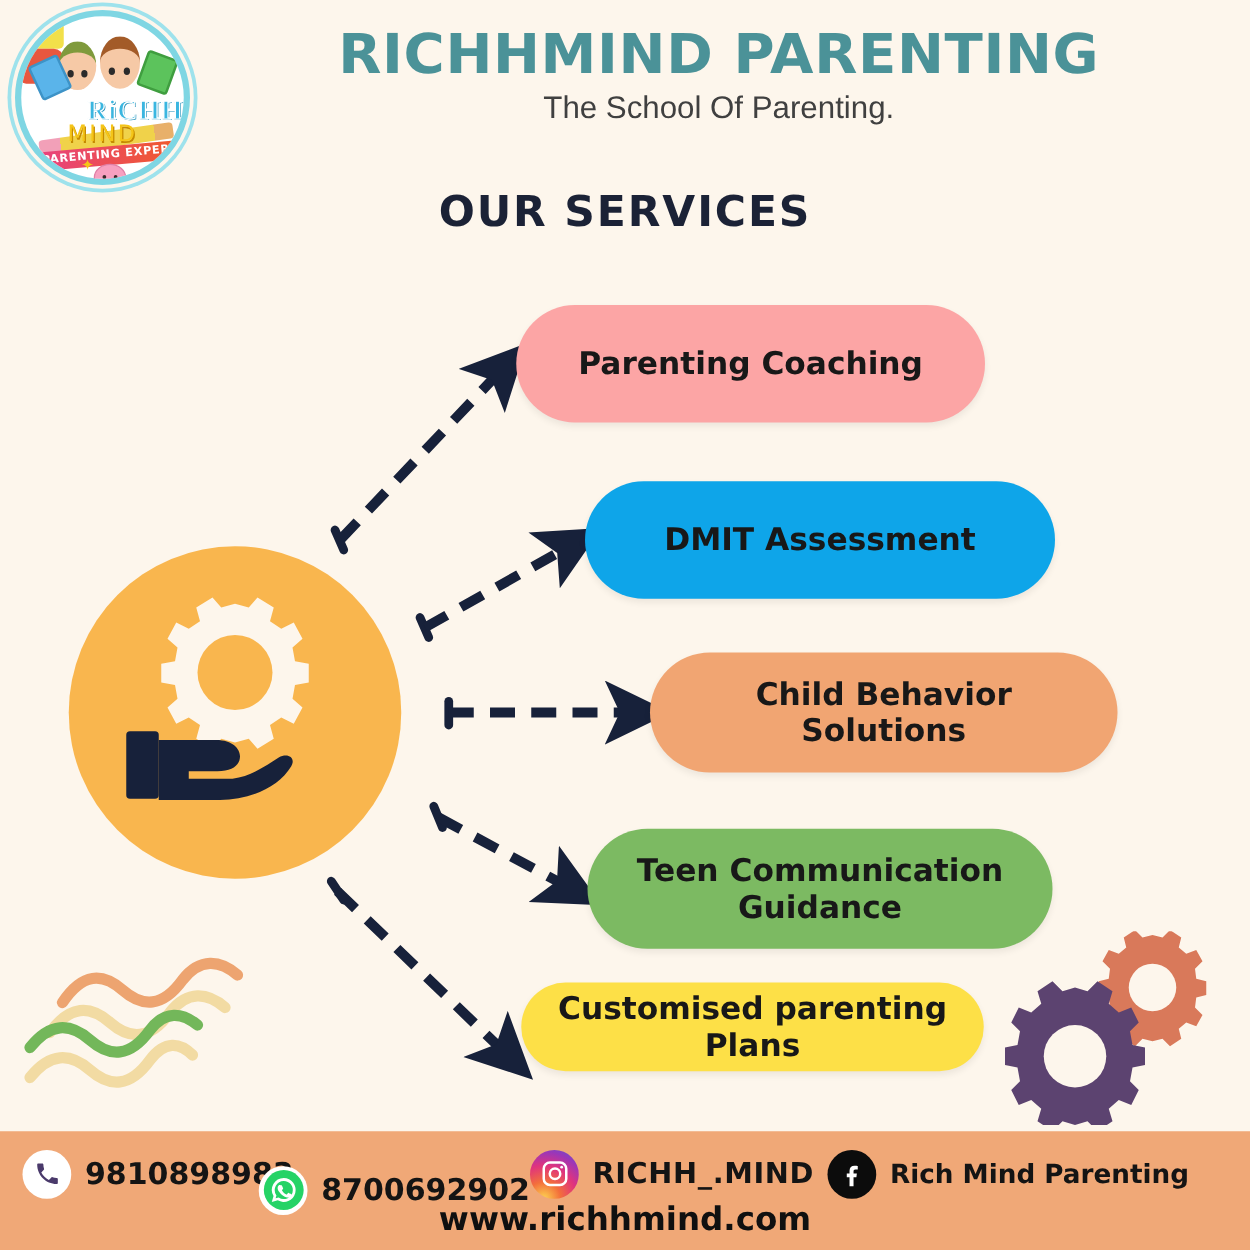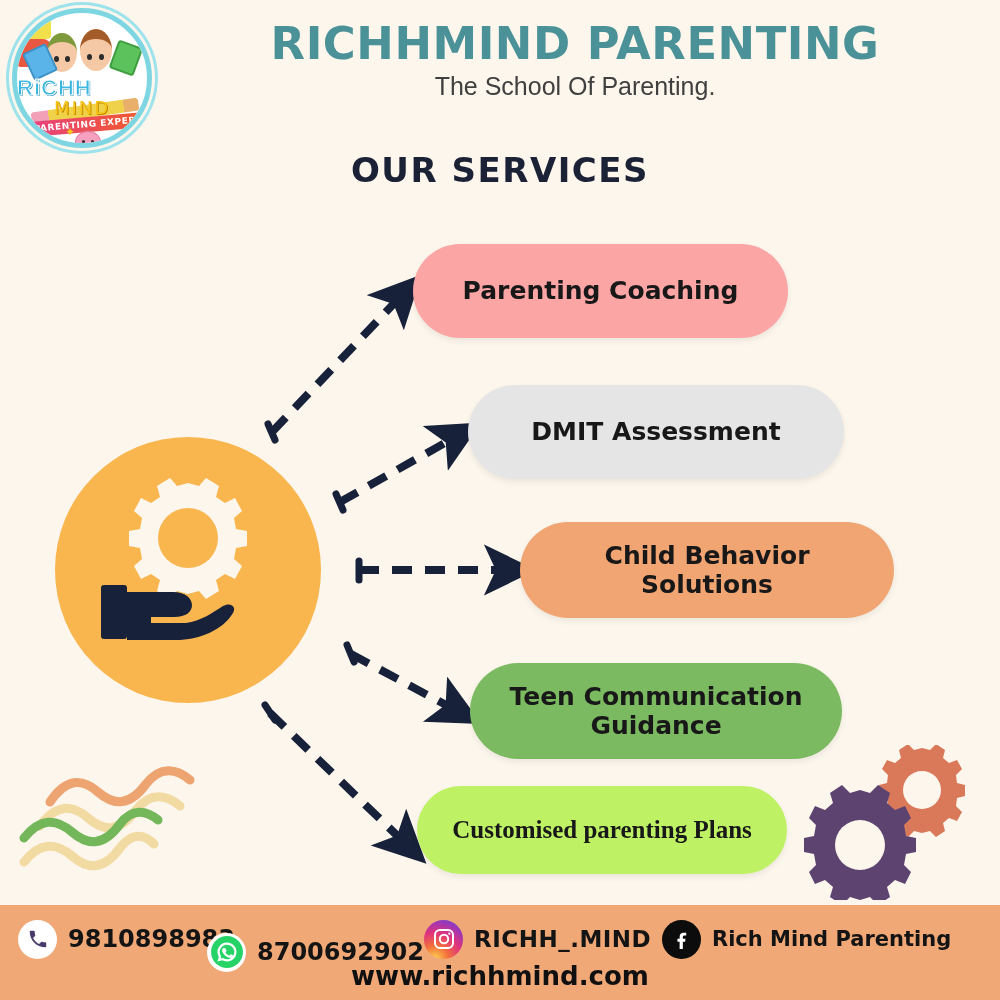--- a/index.html
+++ b/index.html
@@ -68,22 +68,22 @@
     background:#5ab4ea; transform: rotate(-25deg); border-radius:3px;
     border:2px solid #3d93c7;
   }
   .book-green {
     position:absolute; left:96px; top:30px; width:22px;height:26px;
     background:#5cc35c; transform: rotate(20deg); border-radius:3px;
     border:2px solid #3f9e3f;
   }
   .logo-richh {
     position: absolute; left: 0; right: 0; top: 62px;
-    text-align: left;
-    font-family: Liberation Sans, sans-serif;
+    text-align: right;
+    font-family: Liberation Serif, serif;
     font-weight: 700;
     font-size: 22px;
     letter-spacing: 1px;
     color: #3ab6e0;
     -webkit-text-stroke: 1px #ffffff;
     text-shadow: 1px 1px 0 #1f8fb8;
   }
   .logo-mind {
     position: absolute; left: 0; right: 0; top: 84px;
     text-align: center;
@@ -175,24 +175,24 @@
     font-family: "DejaVu Sans", sans-serif;
     font-weight: 700;
     font-size: 25px;
     line-height: 1.18;
     color: #181818;
     box-shadow: 0 3px 6px rgba(0,0,0,0.07);
     padding: 0 18px;
     box-sizing: border-box;
   }
   .pill-1 { left: 413px; top: 244px; width: 375px; height: 94px; background:#fca5a5; }
-  .pill-2 { left: 468px; top: 385px; width: 376px; height: 94px; background:#e5e5e5;text-align:center; }
+  .pill-2 { left: 468px; top: 385px; width: 376px; height: 94px; background:#0ea5e9;text-align:center; }
   .pill-3 { left: 520px; top: 522px; width: 374px; height: 96px; background:#f1a572; }
   .pill-4 { left: 470px; top: 663px; width: 372px; height: 96px; background:#7cba62; }
-  .pill-5 { left: 417px; top: 786px; width: 370px; height: 88px; background:#bef264;font-family:Liberation Serif, serif; }
+  .pill-5 { left: 417px; top: 786px; width: 370px; height: 71px; background:#fde047; }
 
   
   .arrows { position:absolute; left:0; top:0; width:1000px; height:1000px; pointer-events:none; }
 
   
   .squiggles { position:absolute; left:18px; top:760px; width:210px; height:120px; }
   .gears-decor { position:absolute; left:800px; top:745px; width:200px; height:155px; }
 
   
   .footer {

